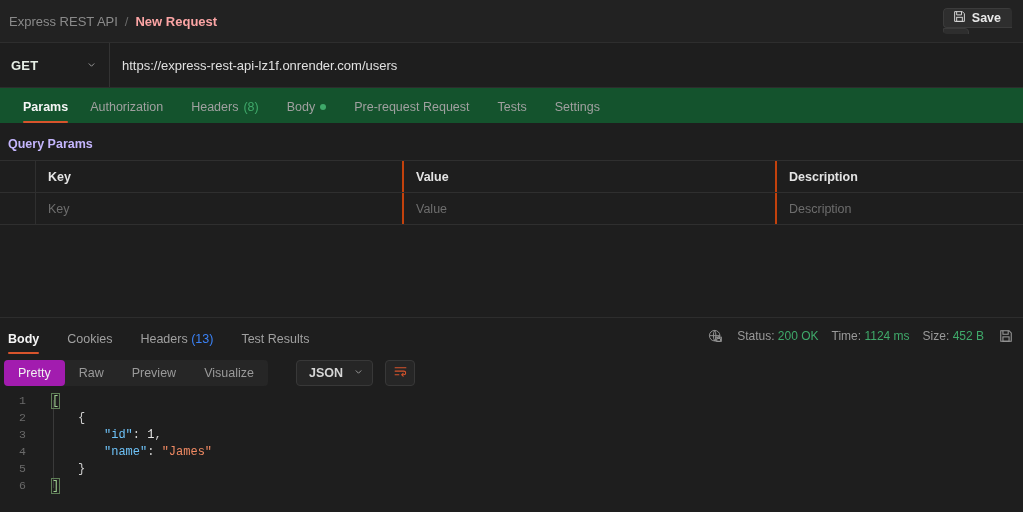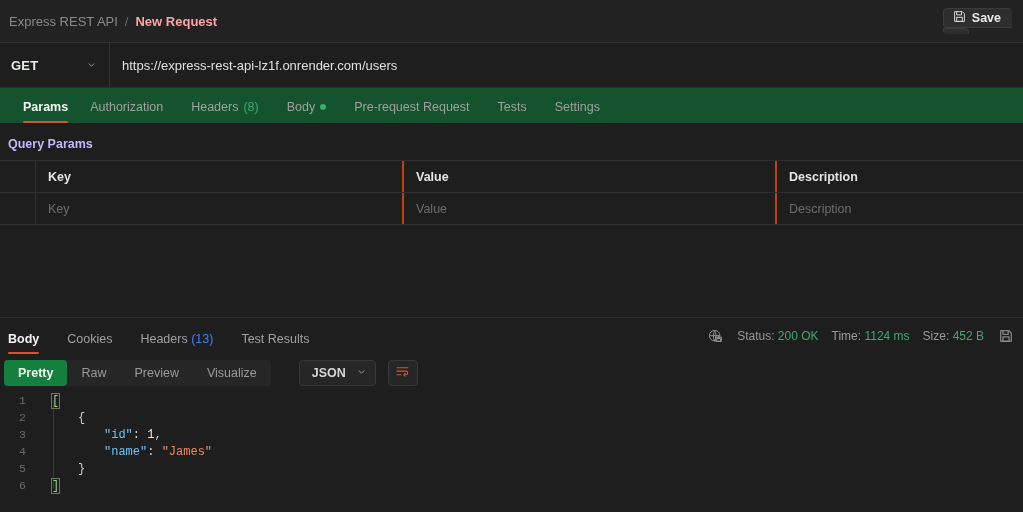--- a/index.html
+++ b/index.html
@@ -112,21 +112,21 @@
   .meta-item b { color:#3fa96a; font-weight:normal; }
   .icon-btn { display:flex; align-items:center; justify-content:center; cursor:pointer; width:18px; }
 
   
   .viewerbar { height:38px; display:flex; align-items:center; padding-left:0; gap:0; }
   .seg { display:flex; align-items:stretch; height:26px; background:#262626; border-radius:4px; margin-left:4px;}
   .segbtn {
     display:flex; align-items:center; padding:0 14px; font-size:12.5px;
     color:#9a9a9a; cursor:pointer; border-radius:4px;
   }
-  .segbtn.active { background:#15803d; color:#f2f2f2; font-weight:bold; }
+  .segbtn.active { background:#a21caf; color:#f2f2f2; font-weight:normal; }
   .jsonsel {
     margin-left:28px; height:26px; min-width:70px;
     background:#262626; border:1px solid #383838; border-radius:4px;
     display:flex; align-items:center; justify-content:space-between;
     padding: 0 8px 0 12px; gap:10px; cursor:pointer;
   }
   .jsonsel span { font-size:12.5px; color:#d6d6d6; font-weight:bold; }
   .wrapbtn {
     margin-left:12px; width:30px; height:26px;
     background:#262626; border:1px solid #383838; border-radius:4px;

